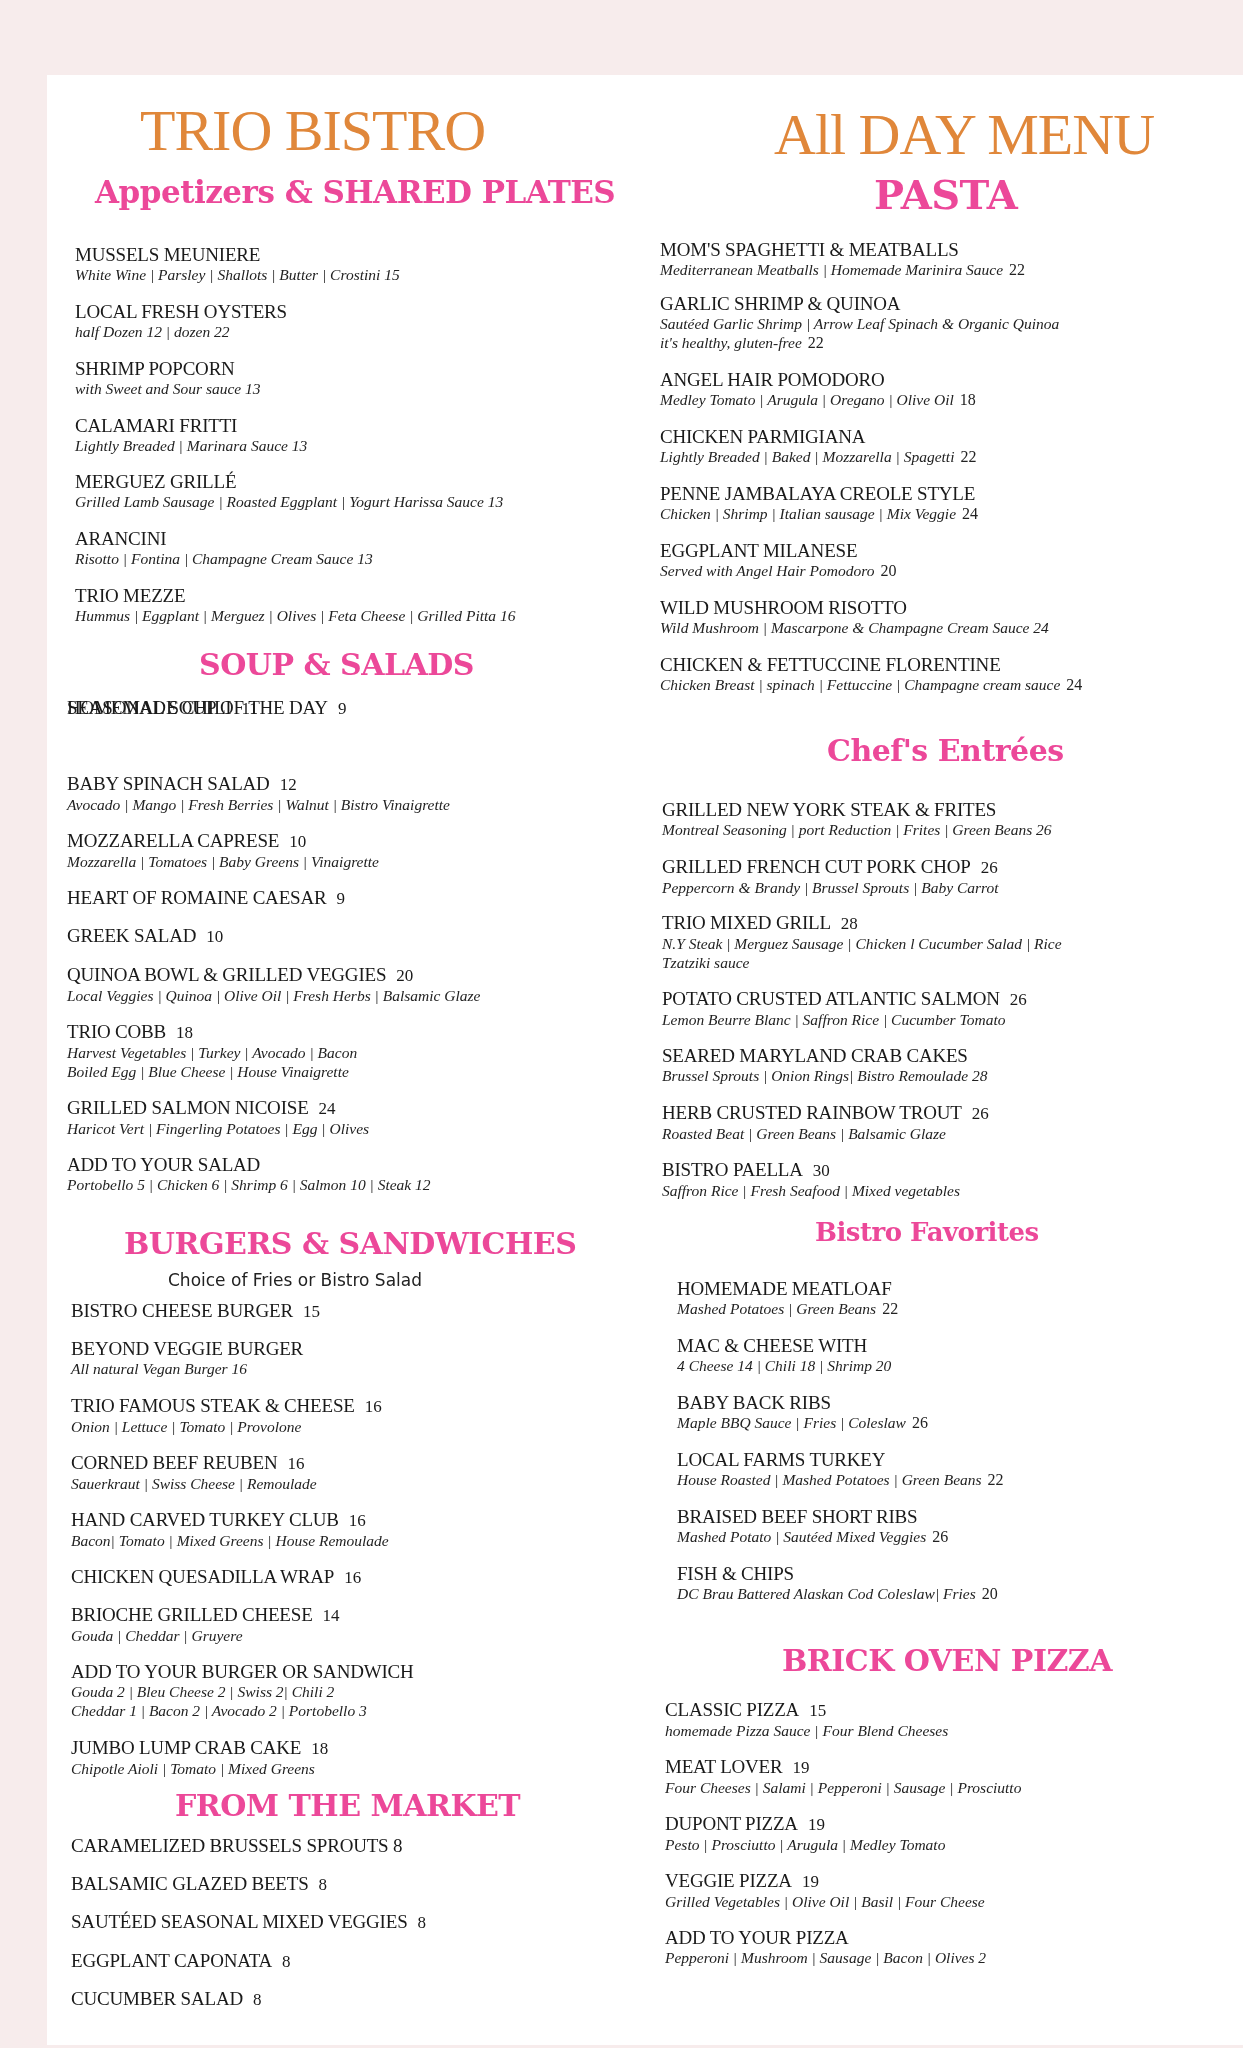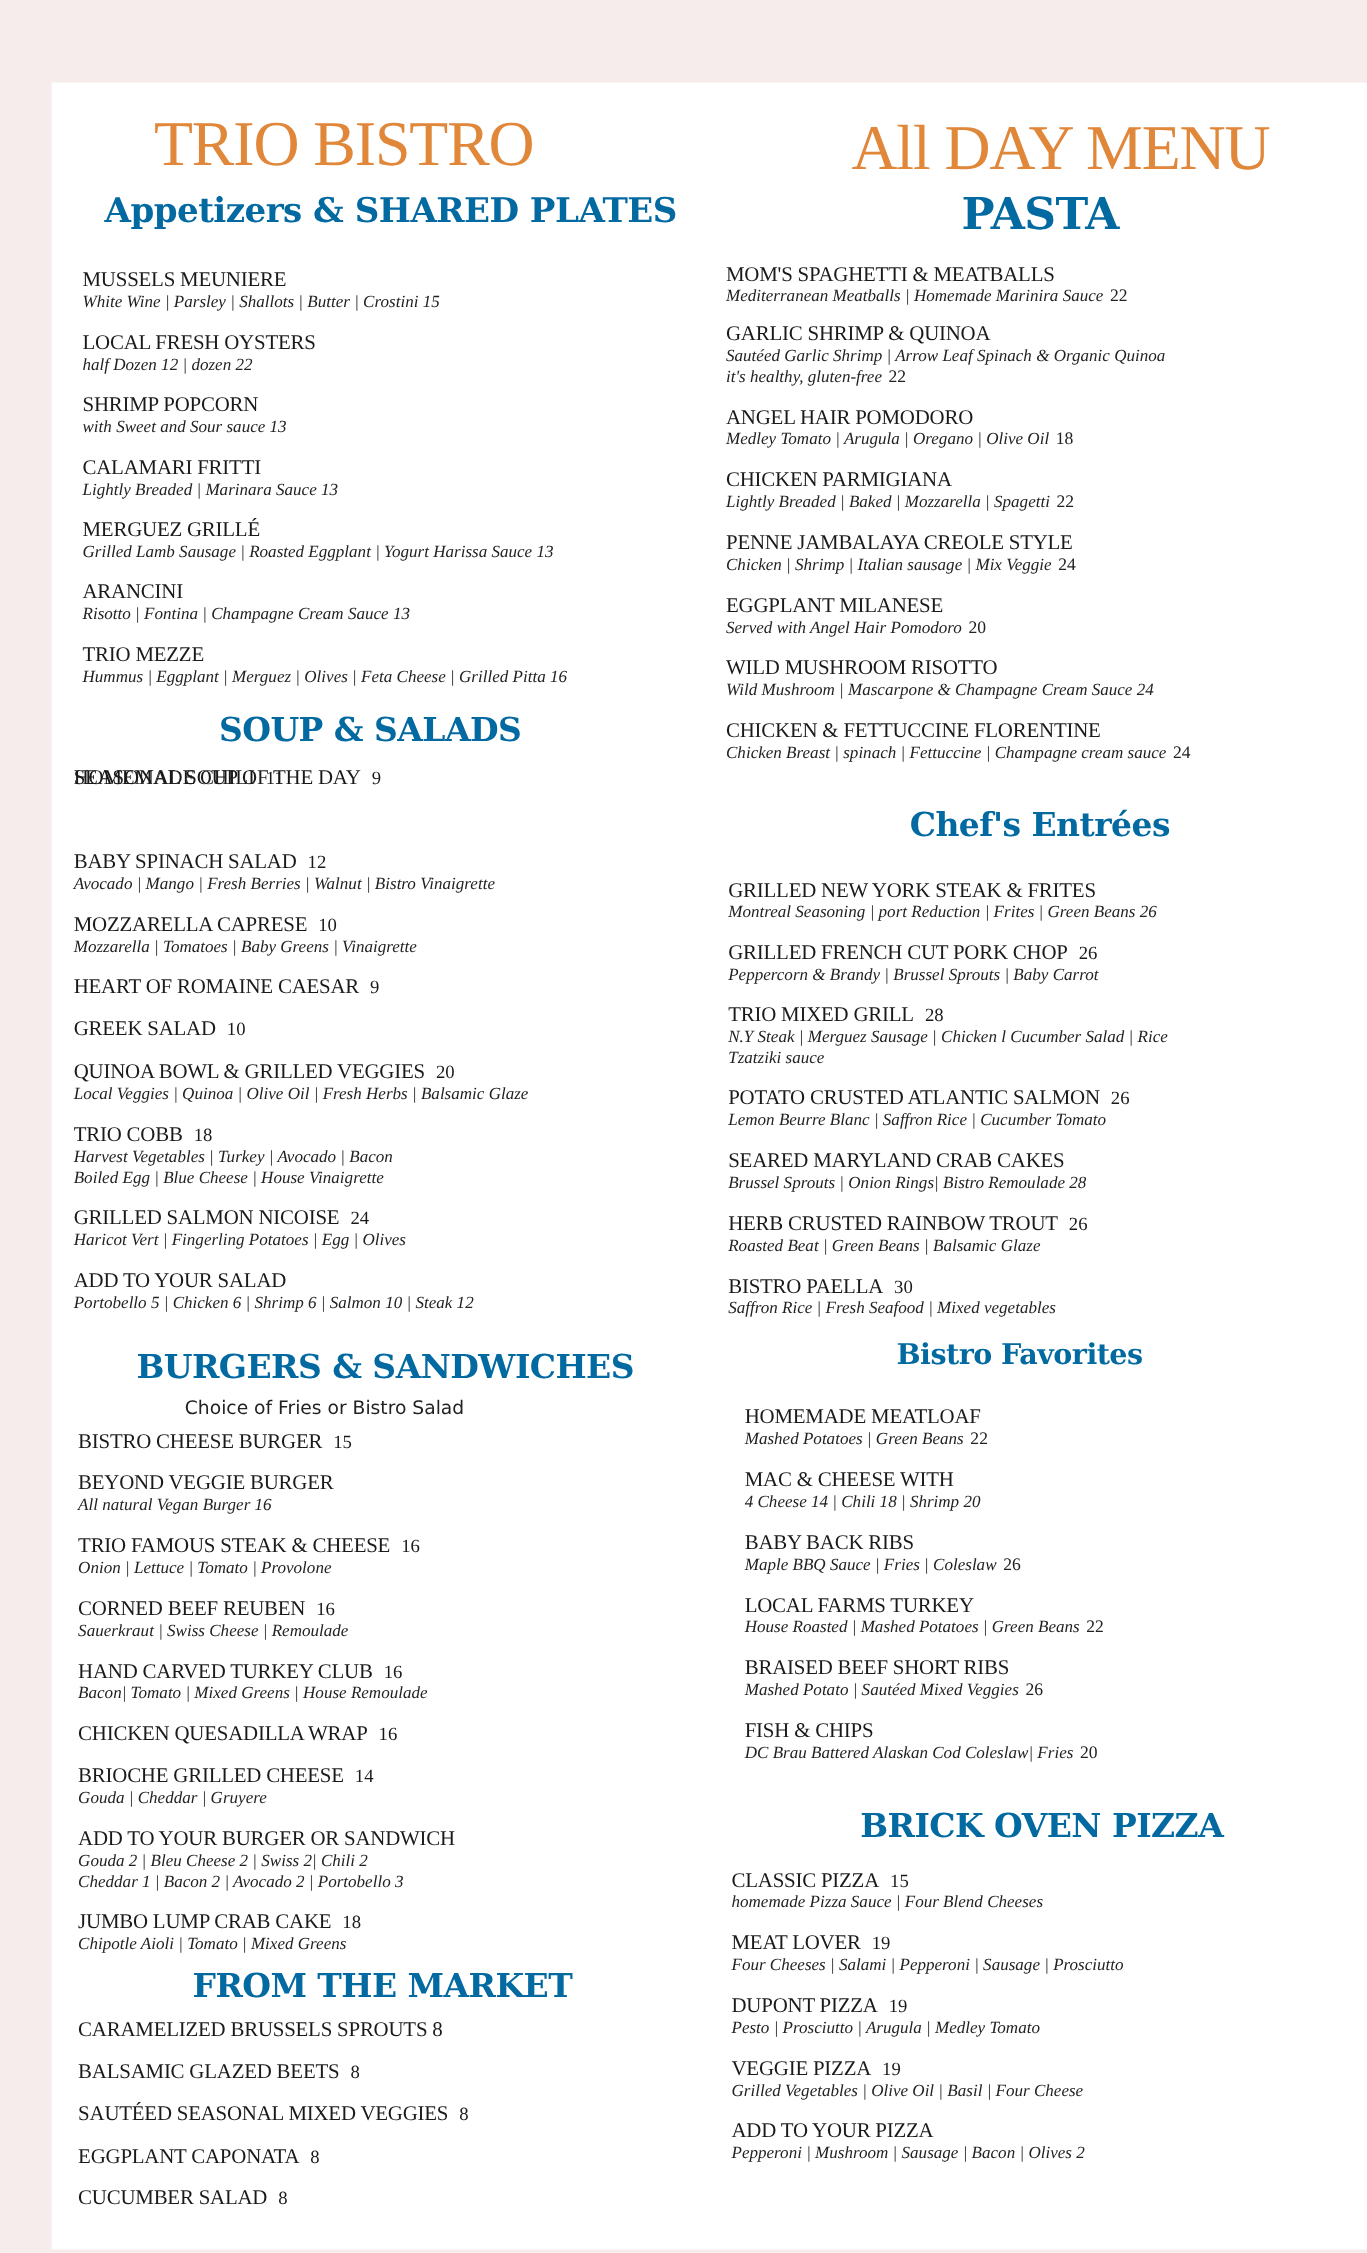--- a/index.html
+++ b/index.html
@@ -12,21 +12,21 @@
   }
   .col { position:absolute; top:0; }
   .col-left { left:0; width:600px; }
   .col-right { left:600px; width:566px; }
   .abs { position:absolute; }
   .title {
     font-family:"Liberation Serif",serif; color:#e0873a; font-weight:normal;
     font-size:58px; letter-spacing:-1px; white-space:nowrap; line-height:1;
   }
   .sec {
-    font-family:"DejaVu Serif",serif; font-weight:bold; color:#0369a1; white-space:nowrap;
+    font-family:"DejaVu Serif",serif; font-weight:bold; color:#ec4899; white-space:nowrap;
     line-height:1; letter-spacing:-0.5px;
   }
   .sub-note { font-family:"DejaVu Sans",sans-serif; font-size:17px; color:#222; white-space:nowrap; }
   .item { position:absolute; white-space:nowrap; }
   .iname { font-size:19px; line-height:20px; letter-spacing:-0.2px; }
   .iprice { font-size:17px; margin-left:10px; }
   .idesc { font-style:italic; font-size:15.5px; line-height:19px; color:#222; }
   .idesc .p { font-style:normal; font-size:16px; margin-left:6px; }
 </style>
 </head>

